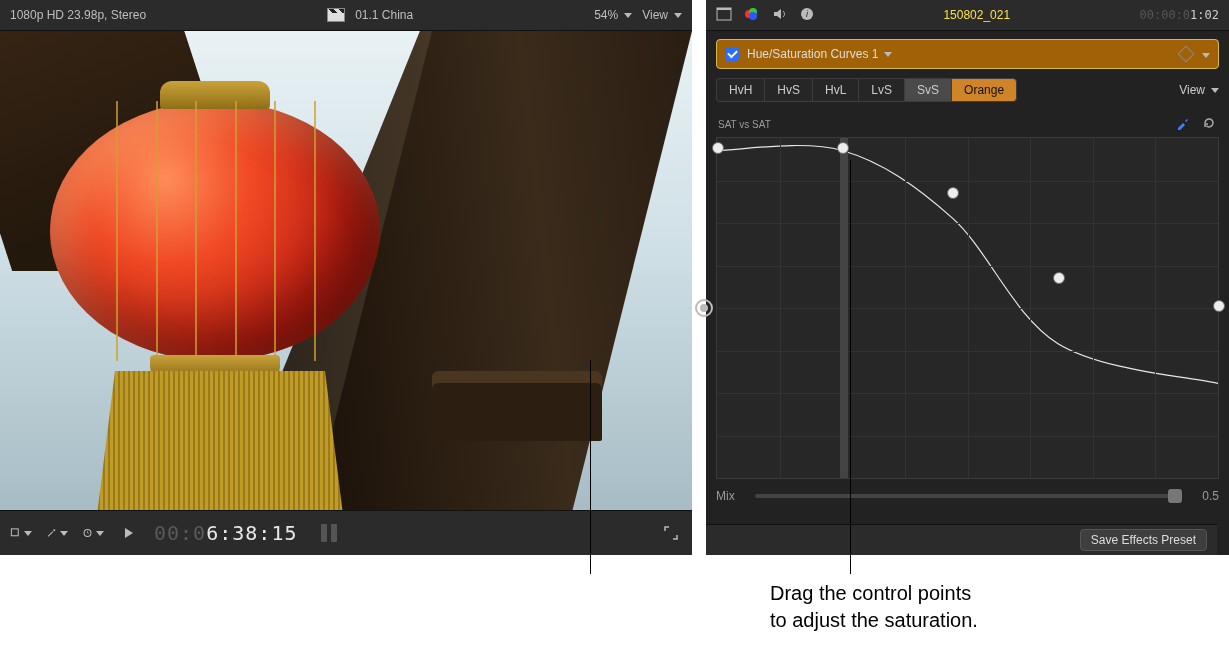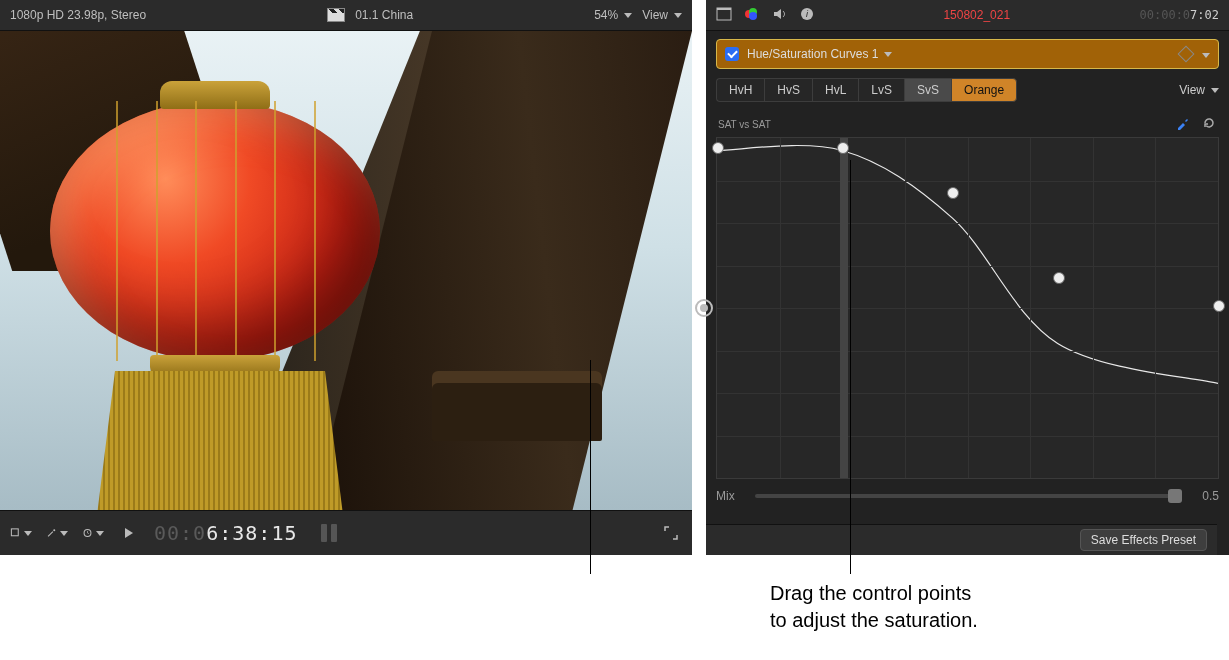--- a/index.html
+++ b/index.html
@@ -39,21 +39,21 @@
   .tc{font-family:ui-monospace,Menlo,monospace;font-size:20px;letter-spacing:1px;}
   .tc .dim{color:#5a5a5a;}
   .tc .lit{color:#e8e8e8;}
   .markers{display:inline-flex;gap:4px;margin-left:10px;}
   .markers span{width:6px;height:18px;background:#555;border-radius:1px;}
   .expand{margin-left:auto;}
   
   .gap{width:14px;background:#fff;}
   .inspector{flex:1;background:#222;display:flex;flex-direction:column;position:relative;}
   .insp-top{height:30px;background:#2b2b2b;display:flex;align-items:center;padding:0 10px;gap:12px;border-bottom:1px solid #111;font-size:12px;}
-  .insp-top .clipname{flex:1;text-align:center;color:#ef4444;}
+  .insp-top .clipname{flex:1;text-align:center;color:#fde047;}
   .insp-top .tcsmall{font-family:ui-monospace,Menlo,monospace;color:#cfcfcf;}
   .insp-top .tcsmall .lead{color:#555;}
   .effect-row{margin:8px 10px 6px;height:28px;border:1px solid #d7b84a;border-radius:4px;background:#a16207;display:flex;align-items:center;padding:0 8px;gap:8px;font-size:12px;color:#ddd;}
   .chk{width:14px;height:14px;border-radius:3px;background:#2b6df4;display:inline-flex;align-items:center;justify-content:center;}
   .chk::after{content:"";width:7px;height:4px;border:2px solid #fff;border-top:none;border-right:none;transform:rotate(-45deg);margin-top:-2px;}
   .keyframe{width:10px;height:10px;transform:rotate(45deg);border:1px solid #888;}
   .tabs{display:flex;align-items:center;margin:2px 10px;height:26px;gap:0;font-size:12px;}
   .tabs .tab{flex:0 0 auto;padding:4px 12px;border:1px solid #3d3d3d;border-right:none;background:#262626;color:#ccc;}
   .tabs .tab:first-child{border-radius:4px 0 0 4px;}
   .tabs .tab:last-of-type{border-right:1px solid #3d3d3d;border-radius:0 4px 4px 0;}
@@ -166,21 +166,21 @@
             </svg></span>
         <span><svg width="16" height="14" viewBox="0 0 16 14">
               <path d="M2 5h3l4-3v10l-4-3H2z" fill="#bbb"></path>
               <path d="M11 4c2 2 2 4 0 6" stroke="#bbb" fill="none"></path>
             </svg></span>
         <span><svg width="14" height="14" viewBox="0 0 14 14">
               <circle cx="7" cy="7" r="6" fill="#bbb"></circle>
               <text x="7" y="10" text-anchor="middle" font-size="9" font-style="italic" fill="#222">i</text>
             </svg></span>
         <span class="clipname">150802_021</span>
-        <span class="tcsmall"><span class="lead">00:00:0</span><span>7:02</span></span>
+        <span class="tcsmall"><span class="lead">00:00:0</span><span>1:02</span></span>
       </div>
 
       <div class="effect-row">
         <span class="chk"></span>
         <span class="chev" style="display:inline-flex;align-items:center;gap:4px;">Hue/Saturation Curves 1</span>
         <span class="spacer"></span>
         <span class="keyframe"></span>
         <span class="chev"></span>
       </div>
 

